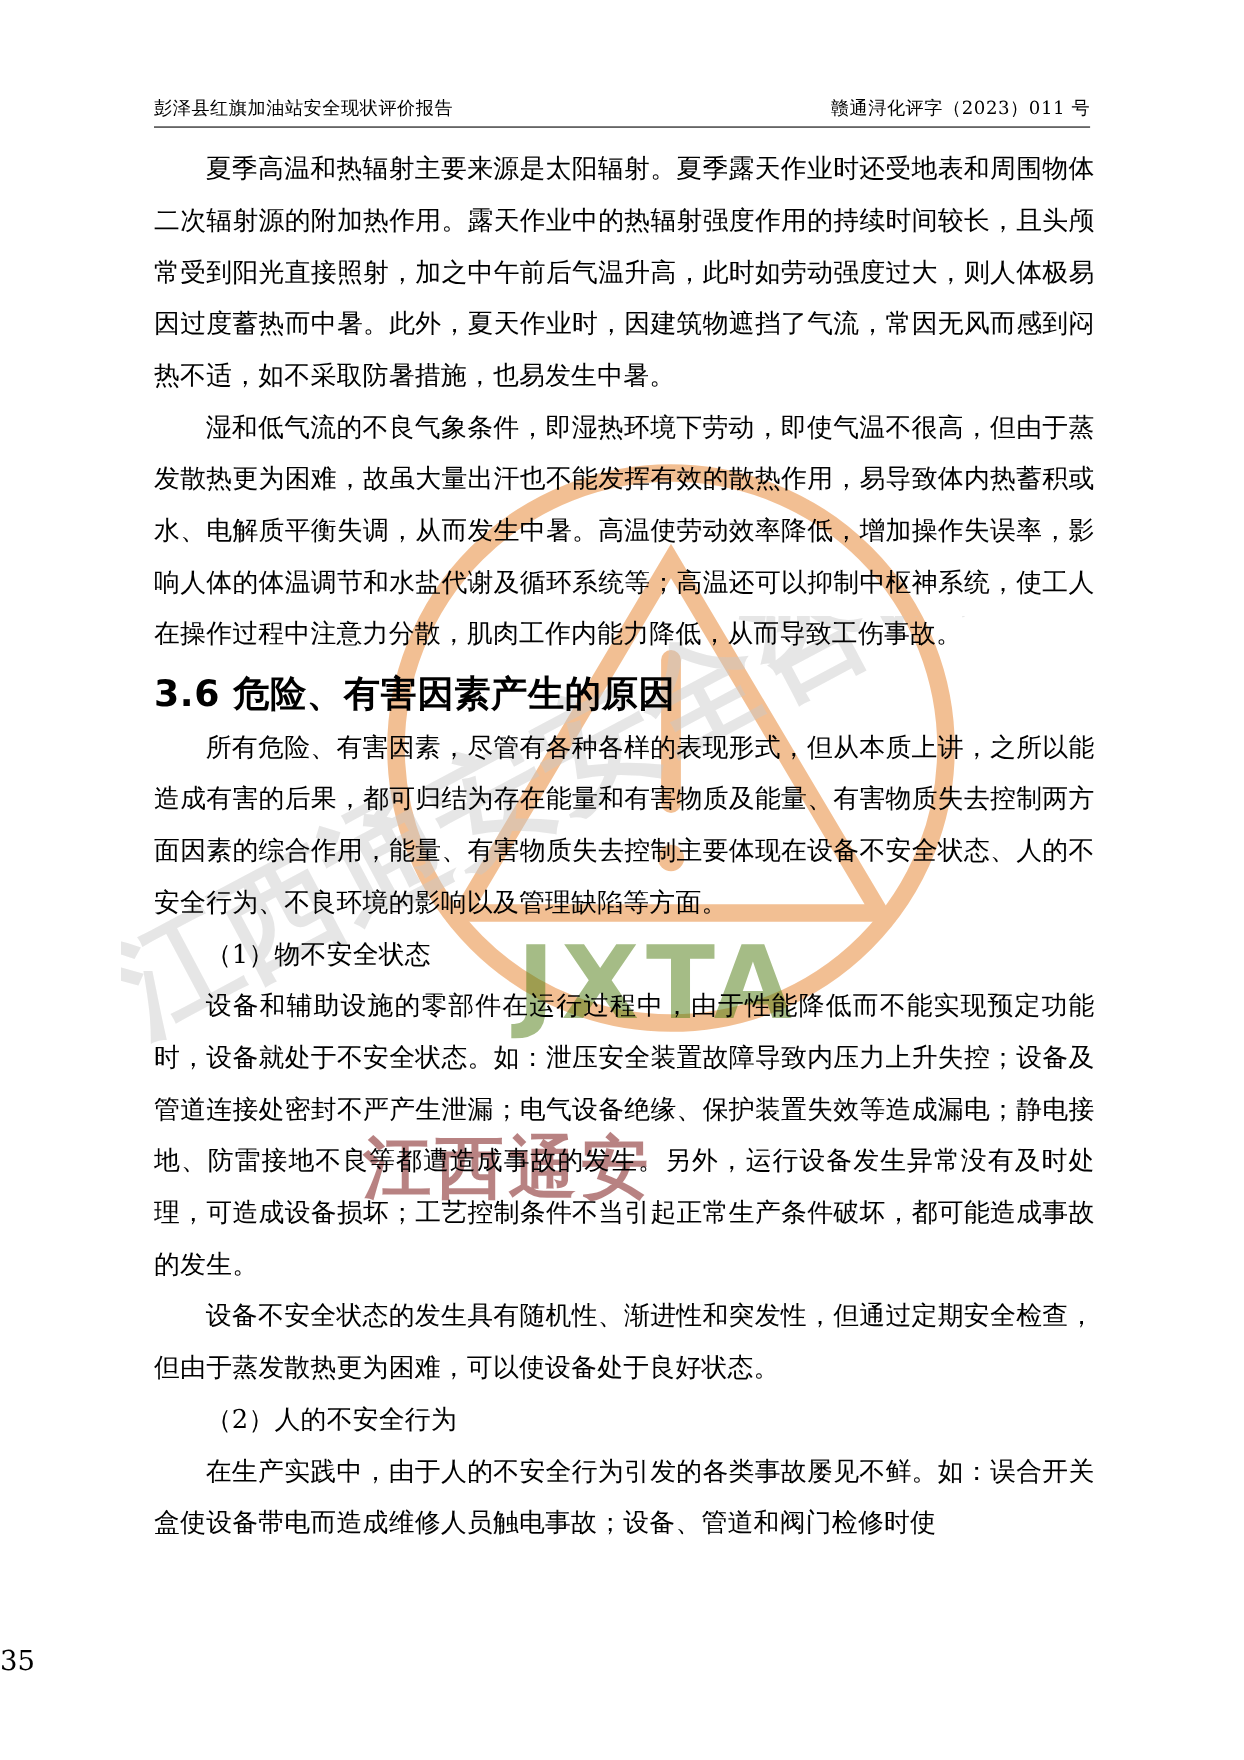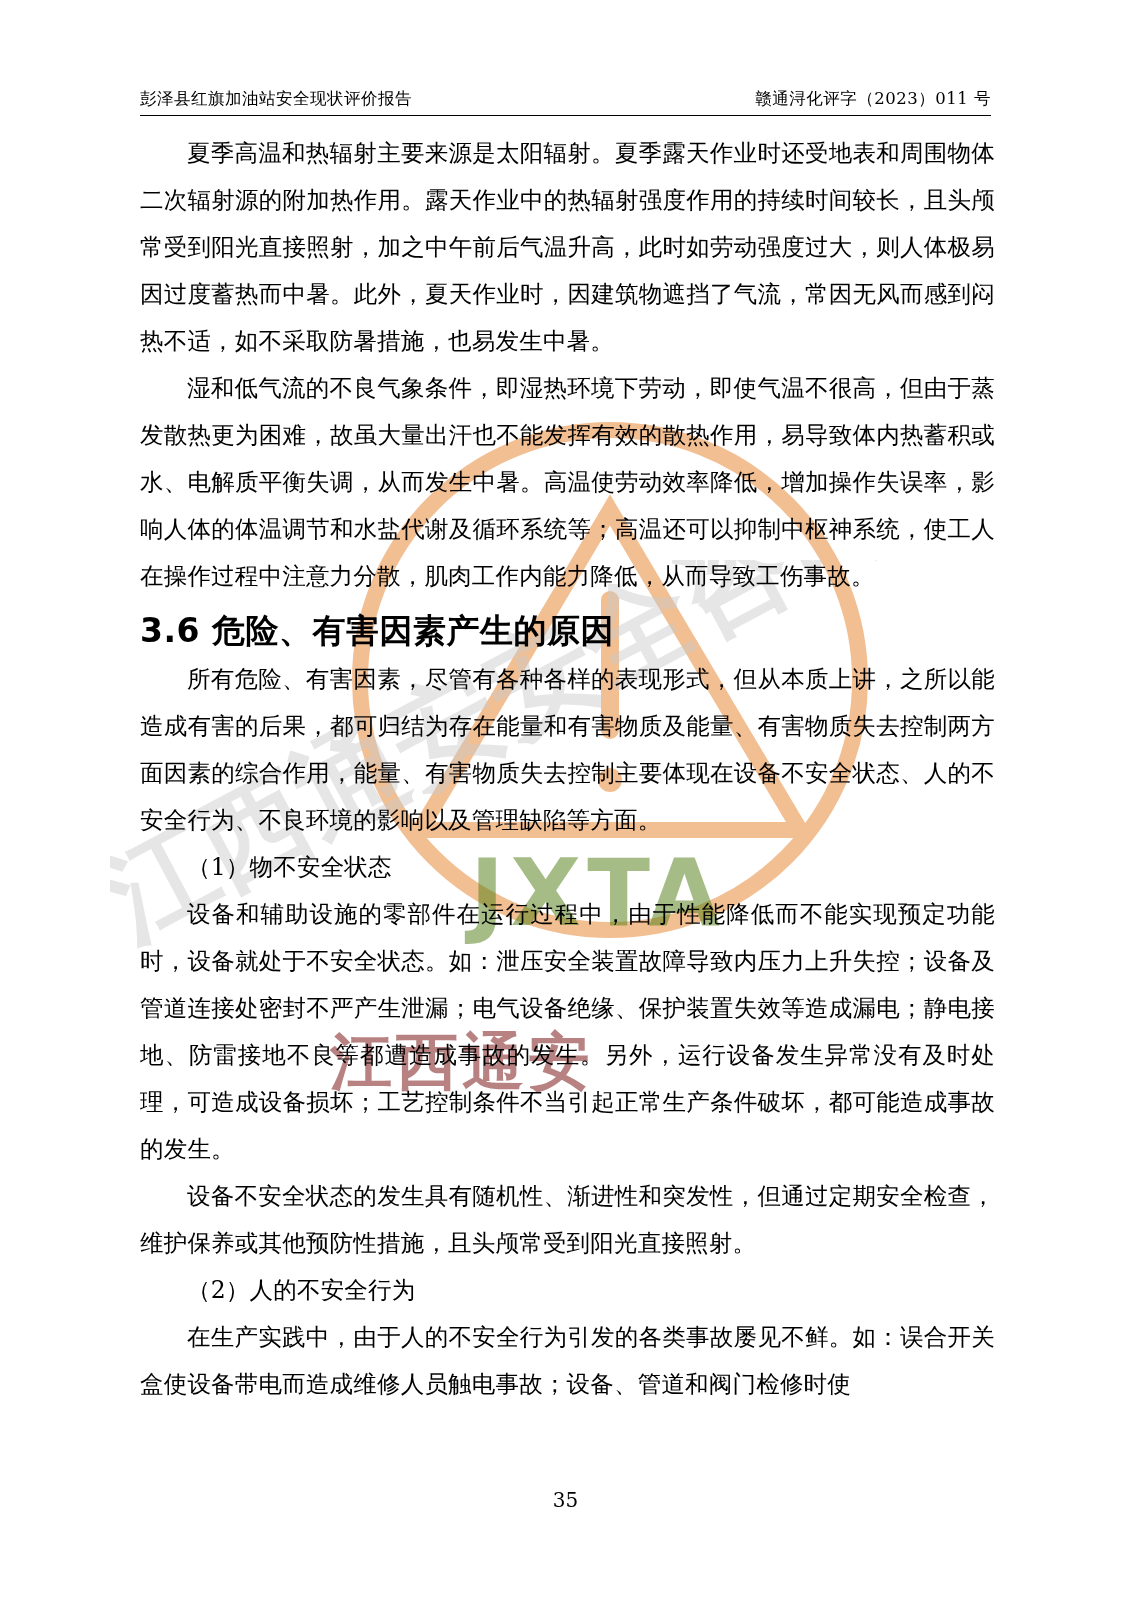--- a/index.html
+++ b/index.html
@@ -61,25 +61,25 @@
     font-size: 33px;
     line-height: 50px;
     font-weight: bold;
     font-family: "DejaVu Sans", "Liberation Sans", sans-serif;
     letter-spacing: 0.5px;
   }
 
   
   .page-number {
     position: absolute;
-    bottom: 88px;
+    bottom: 76px;
     left: 0;
     width: 100%;
-    text-align: center;
-    font-size: 20px;
+    text-align: left;
+    font-size: 25px;
   }
 
   
   .wm {
     position: absolute;
     pointer-events: none;
     user-select: none;
   }
   
   .wm-seal {
@@ -148,20 +148,20 @@
 
   <div class="content">
     <p class="para indent">夏季高温和热辐射主要来源是太阳辐射。夏季露天作业时还受地表和周围物体二次辐射源的附加热作用。露天作业中的热辐射强度作用的持续时间较长，且头颅常受到阳光直接照射，加之中午前后气温升高，此时如劳动强度过大，则人体极易因过度蓄热而中暑。此外，夏天作业时，因建筑物遮挡了气流，常因无风而感到闷热不适，如不采取防暑措施，也易发生中暑。</p>
     <p class="para indent">湿和低气流的不良气象条件，即湿热环境下劳动，即使气温不很高，但由于蒸发散热更为困难，故虽大量出汗也不能发挥有效的散热作用，易导致体内热蓄积或水、电解质平衡失调，从而发生中暑。高温使劳动效率降低，增加操作失误率，影响人体的体温调节和水盐代谢及循环系统等；高温还可以抑制中枢神系统，使工人在操作过程中注意力分散，肌肉工作内能力降低，从而导致工伤事故。</p>
 
     <h2 class="section">3.6 危险、有害因素产生的原因</h2>
 
     <p class="para indent">所有危险、有害因素，尽管有各种各样的表现形式，但从本质上讲，之所以能造成有害的后果，都可归结为存在能量和有害物质及能量、有害物质失去控制两方面因素的综合作用，能量、有害物质失去控制主要体现在设备不安全状态、人的不安全行为、不良环境的影响以及管理缺陷等方面。</p>
     <p class="para indent">（1）物不安全状态</p>
     <p class="para indent">设备和辅助设施的零部件在运行过程中，由于性能降低而不能实现预定功能时，设备就处于不安全状态。如：泄压安全装置故障导致内压力上升失控；设备及管道连接处密封不严产生泄漏；电气设备绝缘、保护装置失效等造成漏电；静电接地、防雷接地不良等都遭造成事故的发生。另外，运行设备发生异常没有及时处理，可造成设备损坏；工艺控制条件不当引起正常生产条件破坏，都可能造成事故的发生。</p>
-    <p class="para indent">设备不安全状态的发生具有随机性、渐进性和突发性，但通过定期安全检查，维护保养或其他预防性措施，且头颅常受到阳光直接照射。</p>
+    <p class="para indent">设备不安全状态的发生具有随机性、渐进性和突发性，但通过定期安全检查，但由于蒸发散热更为困难，可以使设备处于良好状态。</p>
     <p class="para indent">（2）人的不安全行为</p>
     <p class="para indent">在生产实践中，由于人的不安全行为引发的各类事故屡见不鲜。如：误合开关盒使设备带电而造成维修人员触电事故；设备、管道和阀门检修时使</p>
   </div>
 
   <div class="page-number">35</div>
 
 </div>
 
 </body></html>

